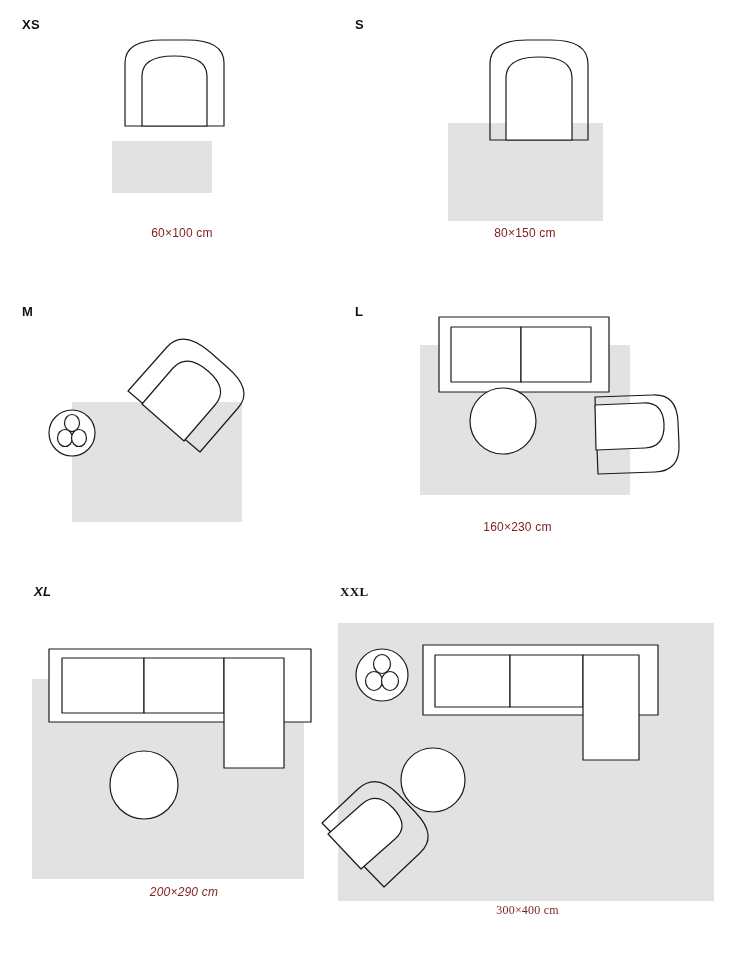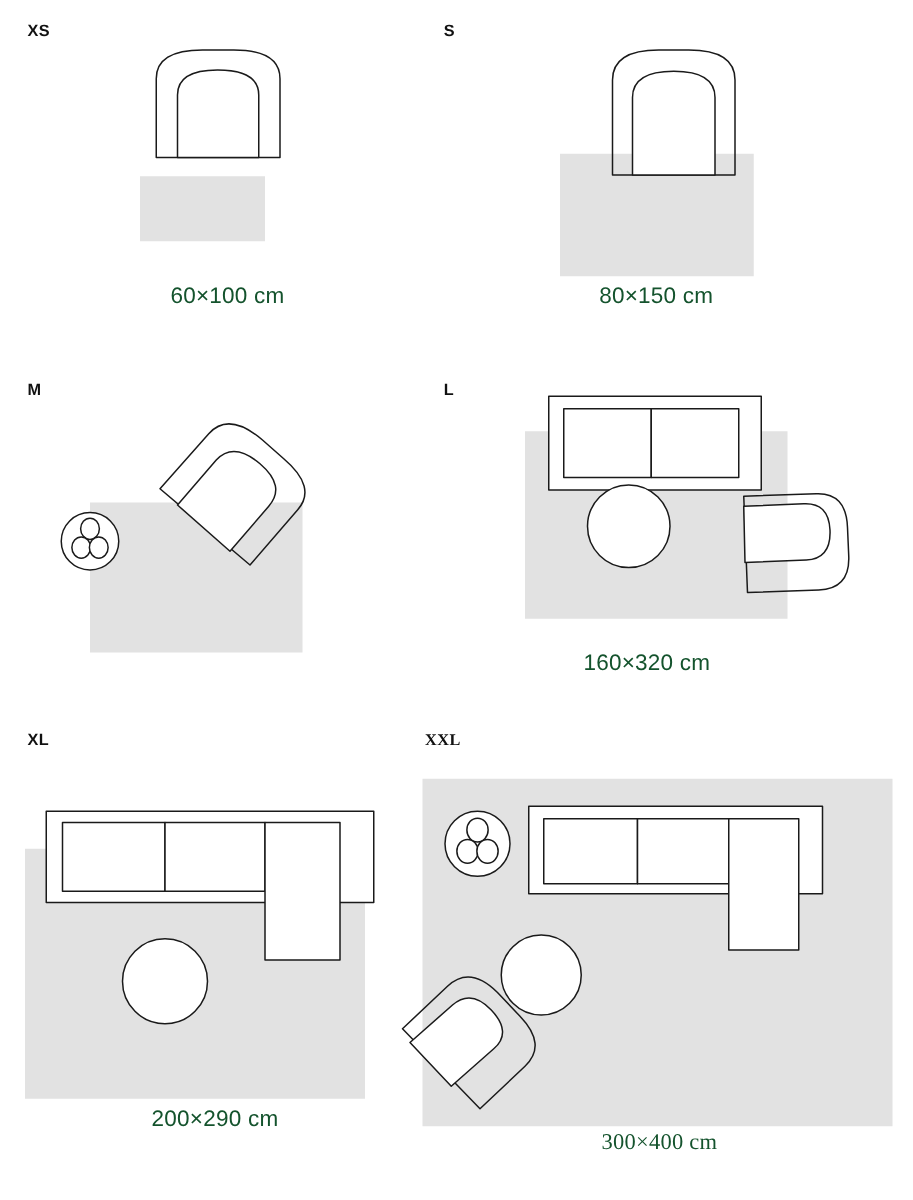--- a/index.html
+++ b/index.html
@@ -31,22 +31,22 @@
     color: #111111;
     line-height: 1;
   }
   .diagram {
     position: absolute;
     left: 0;
     top: 0;
   }
   .caption {
     position: absolute;
-    font-size: 18px;
-    color: #14532d;
+    font-size: 12px;
+    color: #7f1d1d;
     text-align: center;
     white-space: nowrap;
     letter-spacing: 0.2px;
   }
   svg {
     display: block;
     overflow: visible;
   }
   .rug {
     fill: #e2e2e2;
@@ -122,24 +122,24 @@
       <rect class="furn" x="84" y="12" width="170" height="75"></rect>
 
       <rect class="furn" x="96" y="22" width="70" height="55"></rect>
       <rect class="furn" x="166" y="22" width="70" height="55"></rect>
 
       <circle class="furn" cx="148" cy="116" r="33"></circle>
 
       <path class="furn-nofill" d="M240 92 L298 90 Q322 89 323 117 L324 140 Q325 166 300 167 L243 169 Z"></path>
       <path class="furn" d="M240 100 L288 98 Q308 97 309 119 Q310 142 290 143 L241 145 Z"></path>
     </svg>
-    <div class="caption" style="left:0; top:215px; width:325px;">160×320 cm</div>
+    <div class="caption" style="left:0; top:215px; width:325px;">160×230 cm</div>
   </div>
 
-  <div class="size-cell" style="left:22px; top:585px; width:320px; height:360px;">
+  <div class="size-cell" style="left:34px; top:585px; width:320px; height:360px;font-style:italic;">
     <div class="size-label">XL</div>
     <svg class="diagram" width="320" height="305" viewBox="0 0 320 305">
       <rect class="rug" x="-2" y="94" width="272" height="200"></rect>
 
       <rect class="furn" x="15" y="64" width="262" height="73"></rect>
       <rect class="furn" x="28" y="73" width="82" height="55"></rect>
       <rect class="furn" x="110" y="73" width="80" height="55"></rect>
 
       <rect class="furn" x="190" y="73" width="60" height="110"></rect>
 

